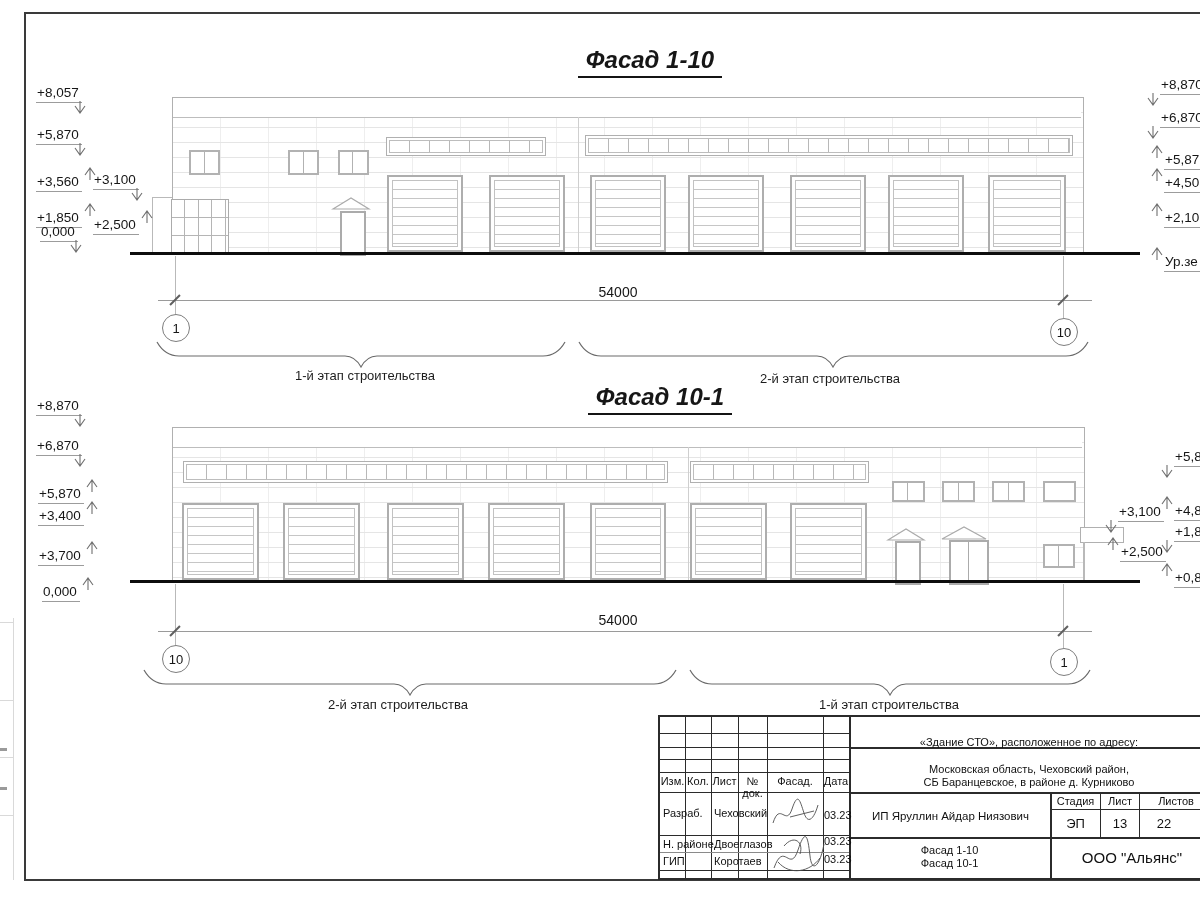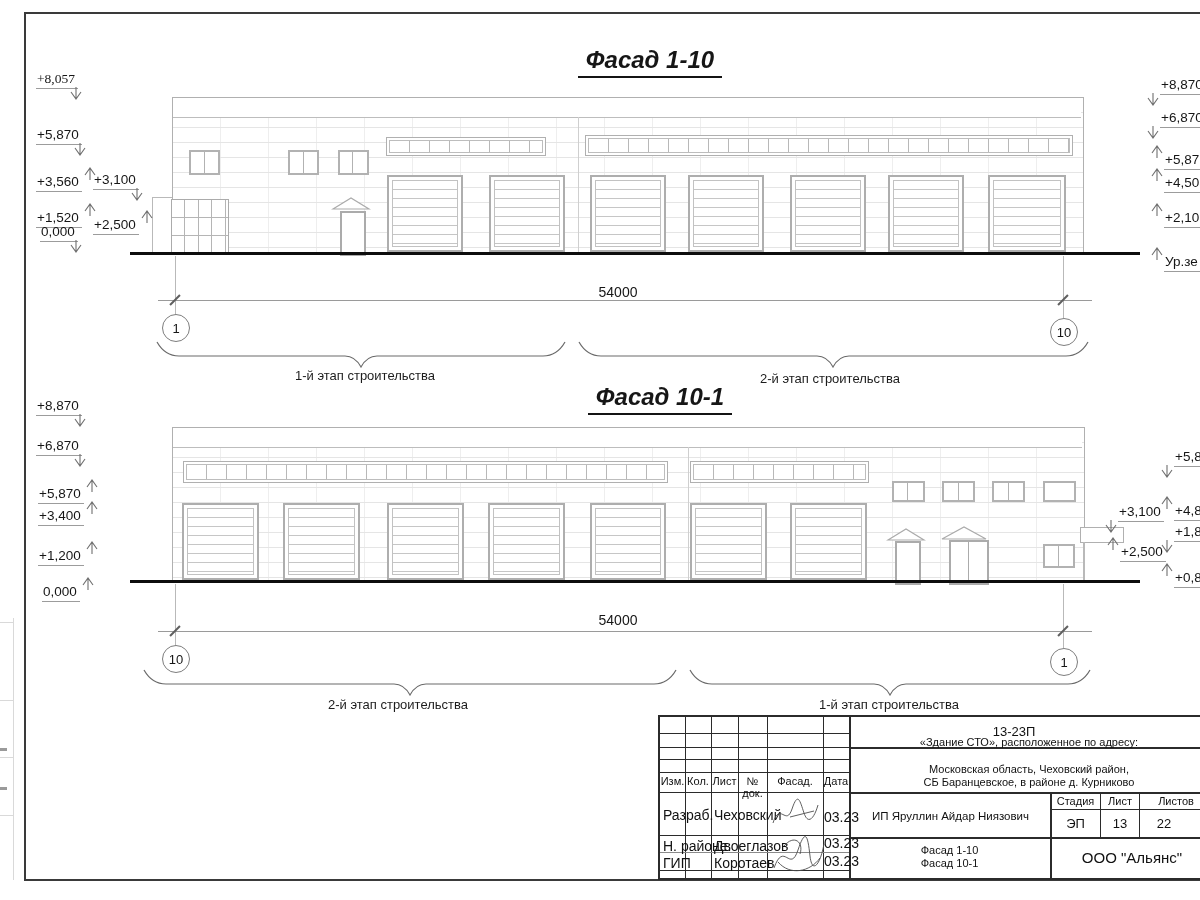--- a/index.html
+++ b/index.html
@@ -47,21 +47,21 @@
   .mk.d  svg{right:-5px;top:14px;}
   .mk.u  svg{right:-15px;top:-8px;}
   .mk.dl svg{left:-14px;top:14px;}
   .mk.ul svg{left:-14px;top:-8px;}
   .ar path{stroke:#6f6f6f;fill:none;stroke-width:1.1;}
   .brace{position:absolute;overflow:visible;}
   .brace path{stroke:#6a6a6a;fill:none;stroke-width:1.2;}
   
   #tb{position:absolute;left:658px;top:715px;width:552px;height:165px;border:2px solid #2b2b2b;box-sizing:border-box;background:#fff;}
   .tbl{position:absolute;background:#2b2b2b;}
-  .tbt{position:absolute;font-size:14px;color:#111;white-space:nowrap;}
+  .tbt{position:absolute;font-size:11px;color:#111;white-space:nowrap;}
   .tbc{position:absolute;font-size:11px;color:#111;text-align:center;}
   .sig svg{overflow:visible;}
   .sig path{stroke:#4d4d4d;fill:none;stroke-width:0.9;}
 </style>
 </head>
 <body>
 
 <div id="sheet">
 
   <div class="frame" style="left:24px;top:12px;width:1176px;height:2px;"></div>
@@ -145,30 +145,30 @@
 
   <svg class="brace" style="left:155px;top:340px;" width="412" height="30">
     <path d="M2,2 Q10,16 24,16 L190,16 Q200,16 206,27 Q212,16 222,16 L388,16 Q402,16 410,2"></path>
     </svg>
   <svg class="brace" style="left:577px;top:340px;" width="513" height="30">
     <path d="M2,2 Q10,16 24,16 L240,16 Q250,16 256,27 Q262,16 272,16 L489,16 Q503,16 511,2"></path>
     </svg>
   <div class="stage" style="left:250px;top:368px;width:230px;">1-й этап строительства</div>
   <div class="stage" style="left:715px;top:371px;width:230px;">2-й этап строительства</div>
 
-  <div class="mk d" style="left:36px;top:72px;font-family:Liberation Serif, serif;"><span class="t">+8,057</span><svg class="ar" width="14" height="14">
+  <div class="mk d" style="left:36px;top:86px;"><span class="t">+8,057</span><svg class="ar" width="14" height="14">
         <path d="M7 1 V13 M2 6 L7 13 L12 6"></path>
       </svg></div>
   <div class="mk d" style="left:36px;top:128px;"><span class="t">+5,870</span><svg class="ar" width="14" height="14">
         <path d="M7 1 V13 M2 6 L7 13 L12 6"></path>
       </svg></div>
   <div class="mk u" style="left:36px;top:175px;"><span class="t">+3,560</span><svg class="ar" width="14" height="14">
         <path d="M7 1 V13 M2 8 L7 1 L12 8"></path>
       </svg></div>
-  <div class="mk u" style="left:36px;top:211px;"><span class="t">+1,520</span><svg class="ar" width="14" height="14">
+  <div class="mk u" style="left:36px;top:211px;"><span class="t">+1,850</span><svg class="ar" width="14" height="14">
         <path d="M7 1 V13 M2 8 L7 1 L12 8"></path>
       </svg></div>
   <div class="mk d" style="left:40px;top:225px;"><span class="t">0,000</span><svg class="ar" width="14" height="14">
         <path d="M7 1 V13 M2 6 L7 13 L12 6"></path>
       </svg></div>
   <div class="mk d" style="left:93px;top:173px;"><span class="t">+3,100</span><svg class="ar" width="14" height="14">
         <path d="M7 1 V13 M2 6 L7 13 L12 6"></path>
       </svg></div>
   <div class="mk u" style="left:93px;top:218px;"><span class="t">+2,500</span><svg class="ar" width="14" height="14">
         <path d="M7 1 V13 M2 8 L7 1 L12 8"></path>
@@ -277,21 +277,21 @@
       </svg></div>
   <div class="mk d" style="left:36px;top:439px;"><span class="t">+6,870</span><svg class="ar" width="14" height="14">
         <path d="M7 1 V13 M2 6 L7 13 L12 6"></path>
       </svg></div>
   <div class="mk u" style="left:38px;top:487px;"><span class="t">+5,870</span><svg class="ar" width="14" height="14">
         <path d="M7 1 V13 M2 8 L7 1 L12 8"></path>
       </svg></div>
   <div class="mk u" style="left:38px;top:509px;"><span class="t">+3,400</span><svg class="ar" width="14" height="14">
         <path d="M7 1 V13 M2 8 L7 1 L12 8"></path>
       </svg></div>
-  <div class="mk u" style="left:38px;top:549px;"><span class="t">+1,200</span><svg class="ar" width="14" height="14">
+  <div class="mk u" style="left:38px;top:549px;"><span class="t">+3,700</span><svg class="ar" width="14" height="14">
         <path d="M7 1 V13 M2 8 L7 1 L12 8"></path>
       </svg></div>
   <div class="mk u" style="left:42px;top:585px;"><span class="t">0,000</span><svg class="ar" width="14" height="14">
         <path d="M7 1 V13 M2 8 L7 1 L12 8"></path>
       </svg></div>
 
   <div class="mk dl" style="left:1118px;top:505px;"><span class="t">+3,100</span><svg class="ar" width="14" height="14">
         <path d="M7 1 V13 M2 6 L7 13 L12 6"></path>
       </svg></div>
   <div class="mk ul" style="left:1120px;top:545px;"><span class="t">+2,500</span><svg class="ar" width="14" height="14">
@@ -359,21 +359,20 @@
       <svg width="50" height="34">
           <path d="M3,26 C10,4 16,30 22,12 S30,4 34,16 S44,22 48,8 M20,20 L44,14"></path>
         </svg>
     </div>
     <div class="sig abs" style="left:110px;top:115px;">
       <svg width="56" height="46">
           <path d="M4,36 C14,8 20,42 28,18 S38,6 40,24 S50,34 54,12 M8,30 C20,44 40,40 50,26 M14,14 C24,2 34,10 30,22"></path>
         </svg>
     </div>
 
-    <div class="tbc" style="left:189px;top:7px;width:330px;font-size:13px;">13-23П</div>
     <div class="tbc" style="left:200px;top:19px;width:338px;">«Здание СТО», расположенное по адресу:</div>
     <div class="tbc" style="left:200px;top:46px;width:338px;">Московская область, Чеховский район,</div>
     <div class="tbc" style="left:200px;top:59px;width:338px;">СБ Баранцевское, в районе д. Курниково</div>
     <div class="tbc" style="left:191px;top:93px;width:199px;font-size:11.5px;">ИП Яруллин Айдар Ниязович</div>
 
     <div class="tbc" style="left:391px;top:78px;width:49px;">Стадия</div>
     <div class="tbc" style="left:441px;top:78px;width:38px;">Лист</div>
     <div class="tbc" style="left:480px;top:78px;width:72px;">Листов</div>
     <div class="tbc" style="left:391px;top:99px;width:49px;font-size:13px;">ЭП</div>
     <div class="tbc" style="left:441px;top:99px;width:38px;font-size:13px;">13</div>

